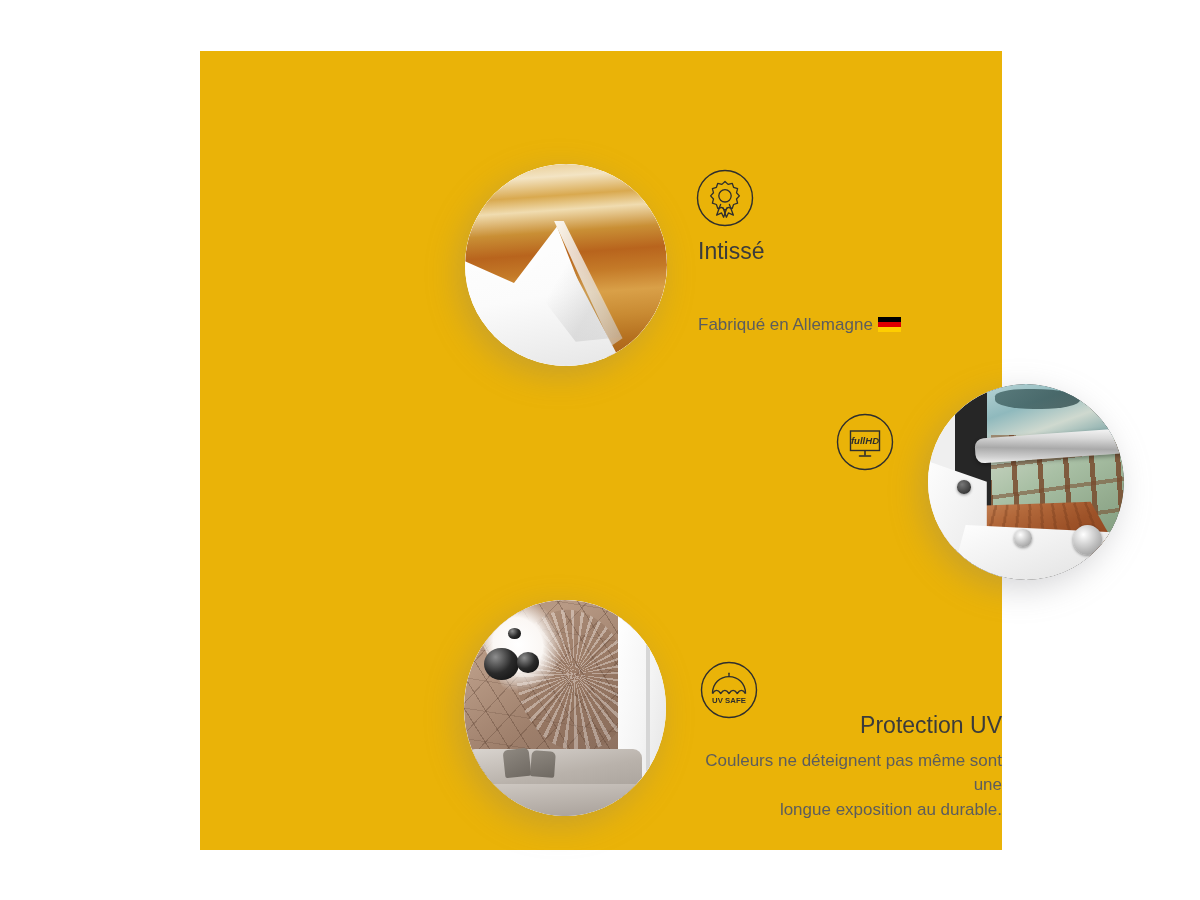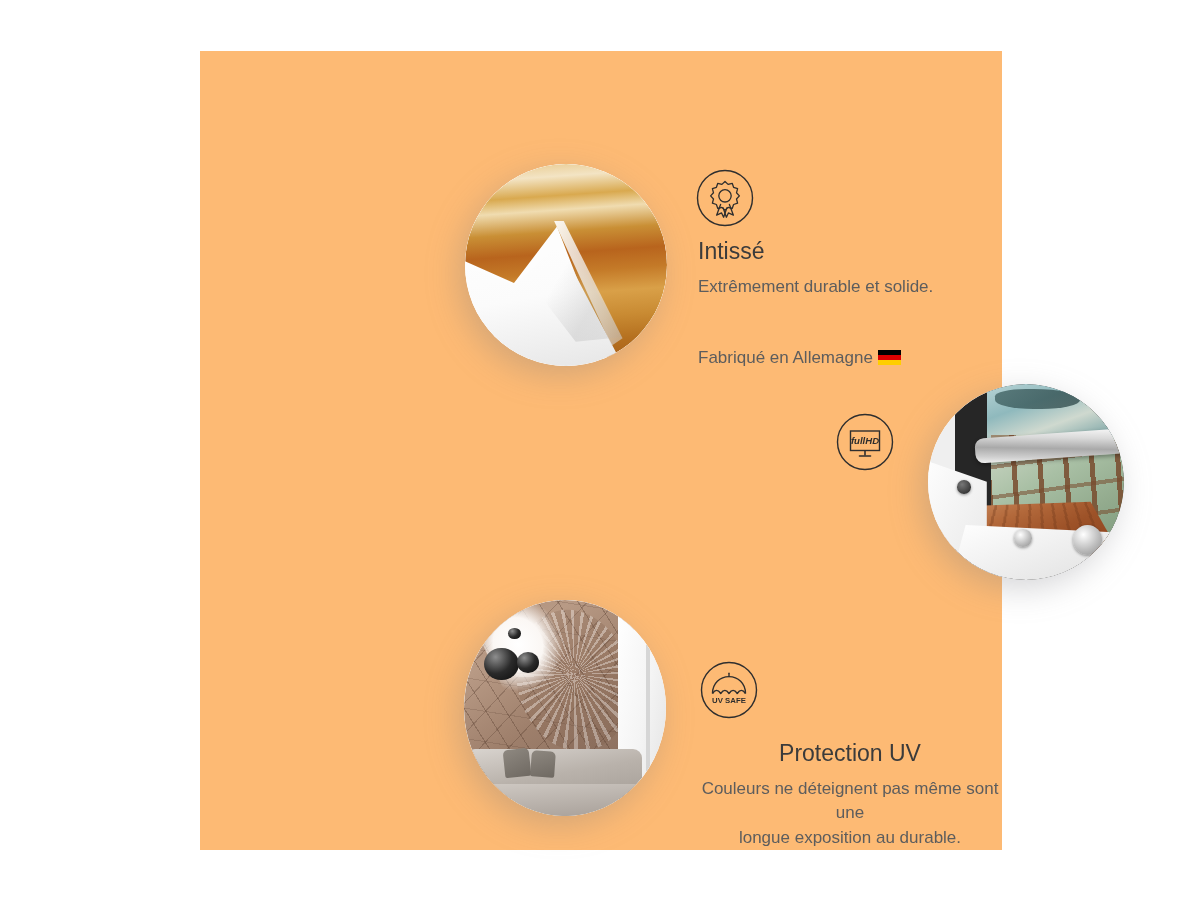--- a/index.html
+++ b/index.html
@@ -19,21 +19,21 @@
     background: #ffffff;
   }
 
   
   #panel {
     position: absolute;
     left: 200px;
     top: 51px;
     width: 802px;
     height: 799px;
-    background: #fdba74;
+    background: #eab308;
   }
 
   
   .photo-circle {
     position: absolute;
     border-radius: 50%;
     overflow: hidden;
     background: #ffffff;
     filter: drop-shadow(-6px 9px 16px rgba(120,120,125,0.30));
   }
@@ -254,21 +254,21 @@
     font-size: 22px;
     font-weight: 700;
     color: #3b3b3b;
     text-align: center;
     margin-bottom: 7px;
     white-space: nowrap;
   }
   #text-impression .feature-desc { text-align: right; }
 
   
-  #text-uv { left: 498px; top: 688px; text-align: center; }
+  #text-uv { left: 498px; top: 660px; text-align: right; }
   #text-uv .feature-title { font-weight: 400; margin-bottom: 9px; }
   #text-uv .feature-desc { max-width: 390px; }
 
   
   .flag-de {
     display: inline-block;
     width: 23px; height: 15px;
     vertical-align: -2px;
     margin-left: 5px;
     background: linear-gradient(180deg,
@@ -301,21 +301,20 @@
         <path d="M29 12.5 l3.1 2.9 4.1-1.1 1.4 4 4 1.4 -1.1 4.1 2.9 3.1 -2.9 3.1 1.1 4.1 -4 1.4 -1.4 4 -4.1-1.1 -3.1 2.9 -3.1-2.9 -4.1 1.1 -1.4-4 -4-1.4 1.1-4.1 -2.9-3.1 2.9-3.1 -1.1-4.1 4-1.4 1.4-4 4.1 1.1z" stroke-width="1.3" stroke-linejoin="round"></path>
         <circle cx="29" cy="26.8" r="6.2" stroke-width="1.3"></circle>
         <path d="M24.6 35.4 L20.6 46.2 L25.6 43.9 L27.6 48.2 L31 38.6" stroke-width="1.3" stroke-linejoin="round" stroke-linecap="round"></path>
         <path d="M33.4 35.4 L37.4 46.2 L32.4 43.9 L30.4 48.2 L27 38.6" stroke-width="1.3" stroke-linejoin="round" stroke-linecap="round"></path>
       </svg>
     </div>
 
     <div class="feature-text" id="text-intisse">
       <div class="feature-title">Intissé</div>
       <div class="feature-desc">
-        <div>Extrêmement durable et solide.</div>
         <div class="nowrap"><span>Fabriqué en Allemagne</span><span class="flag-de"></span></div>
       </div>
     </div>
 
     <div class="photo-circle" id="circle-printer">
       <div class="photo-inner">
         <div class="scene"></div>
         <div class="dark-wall"></div>
         <div class="art-top"></div>
         <div class="art-mid"></div>

